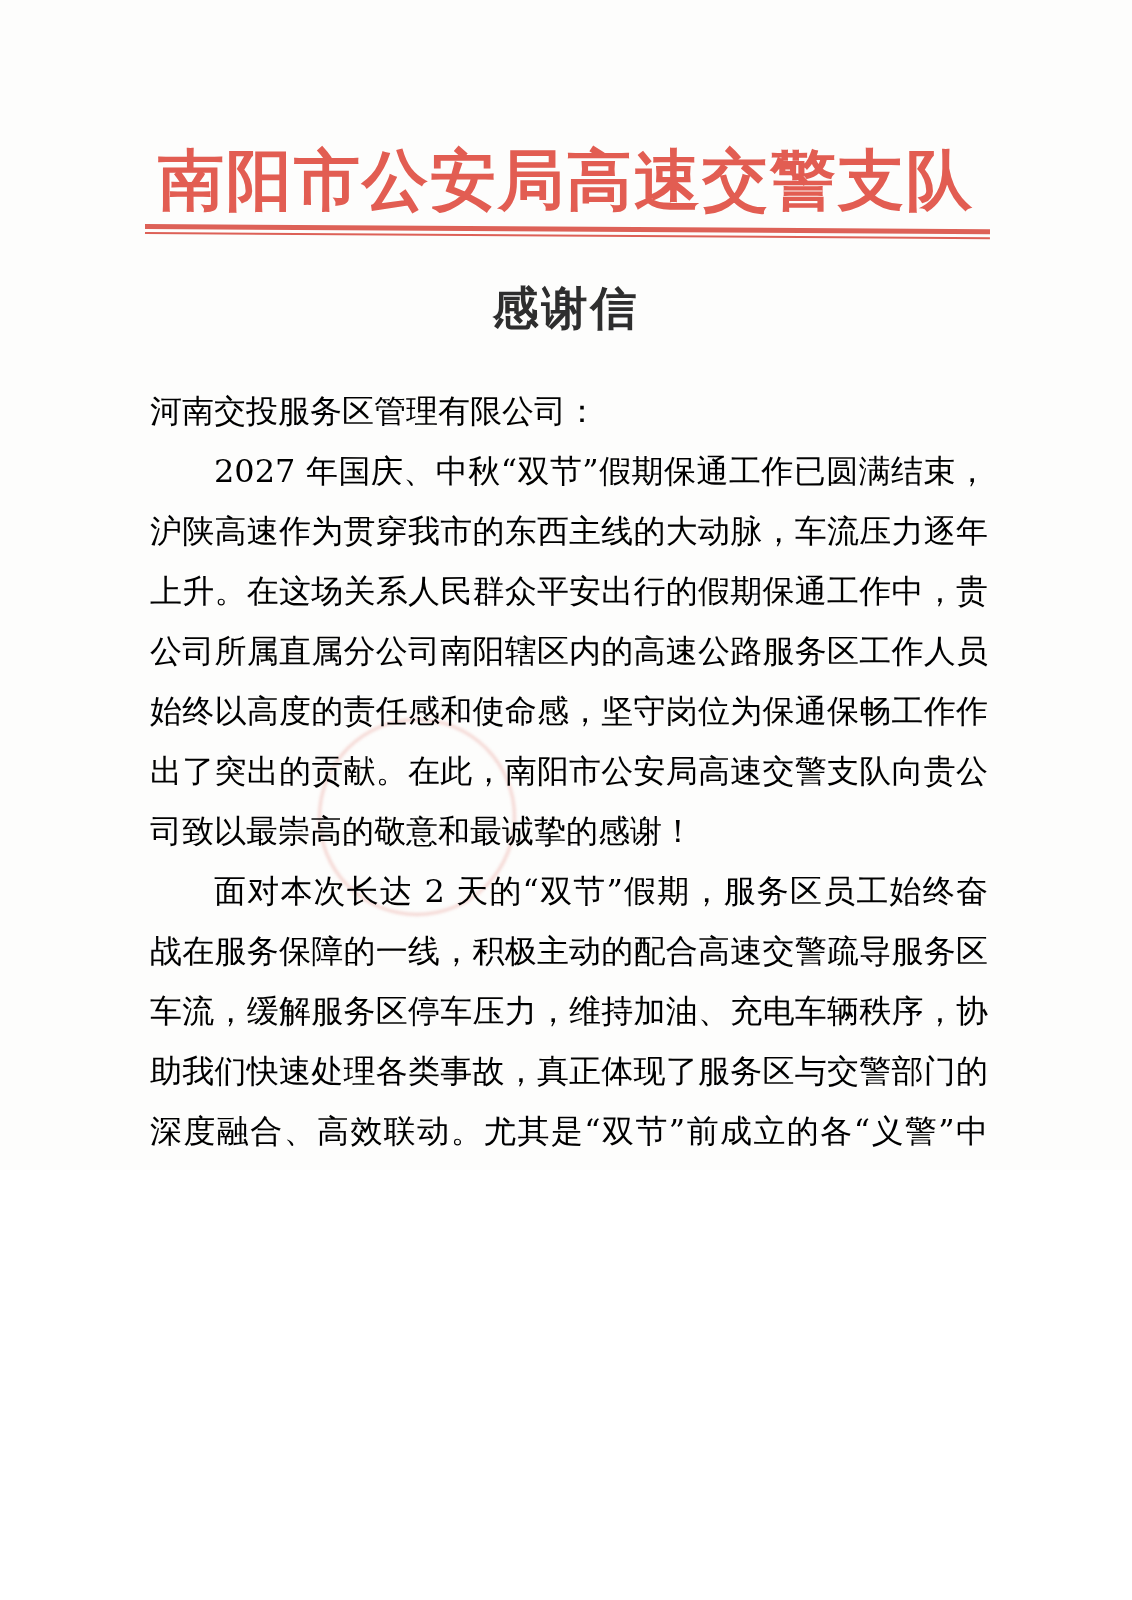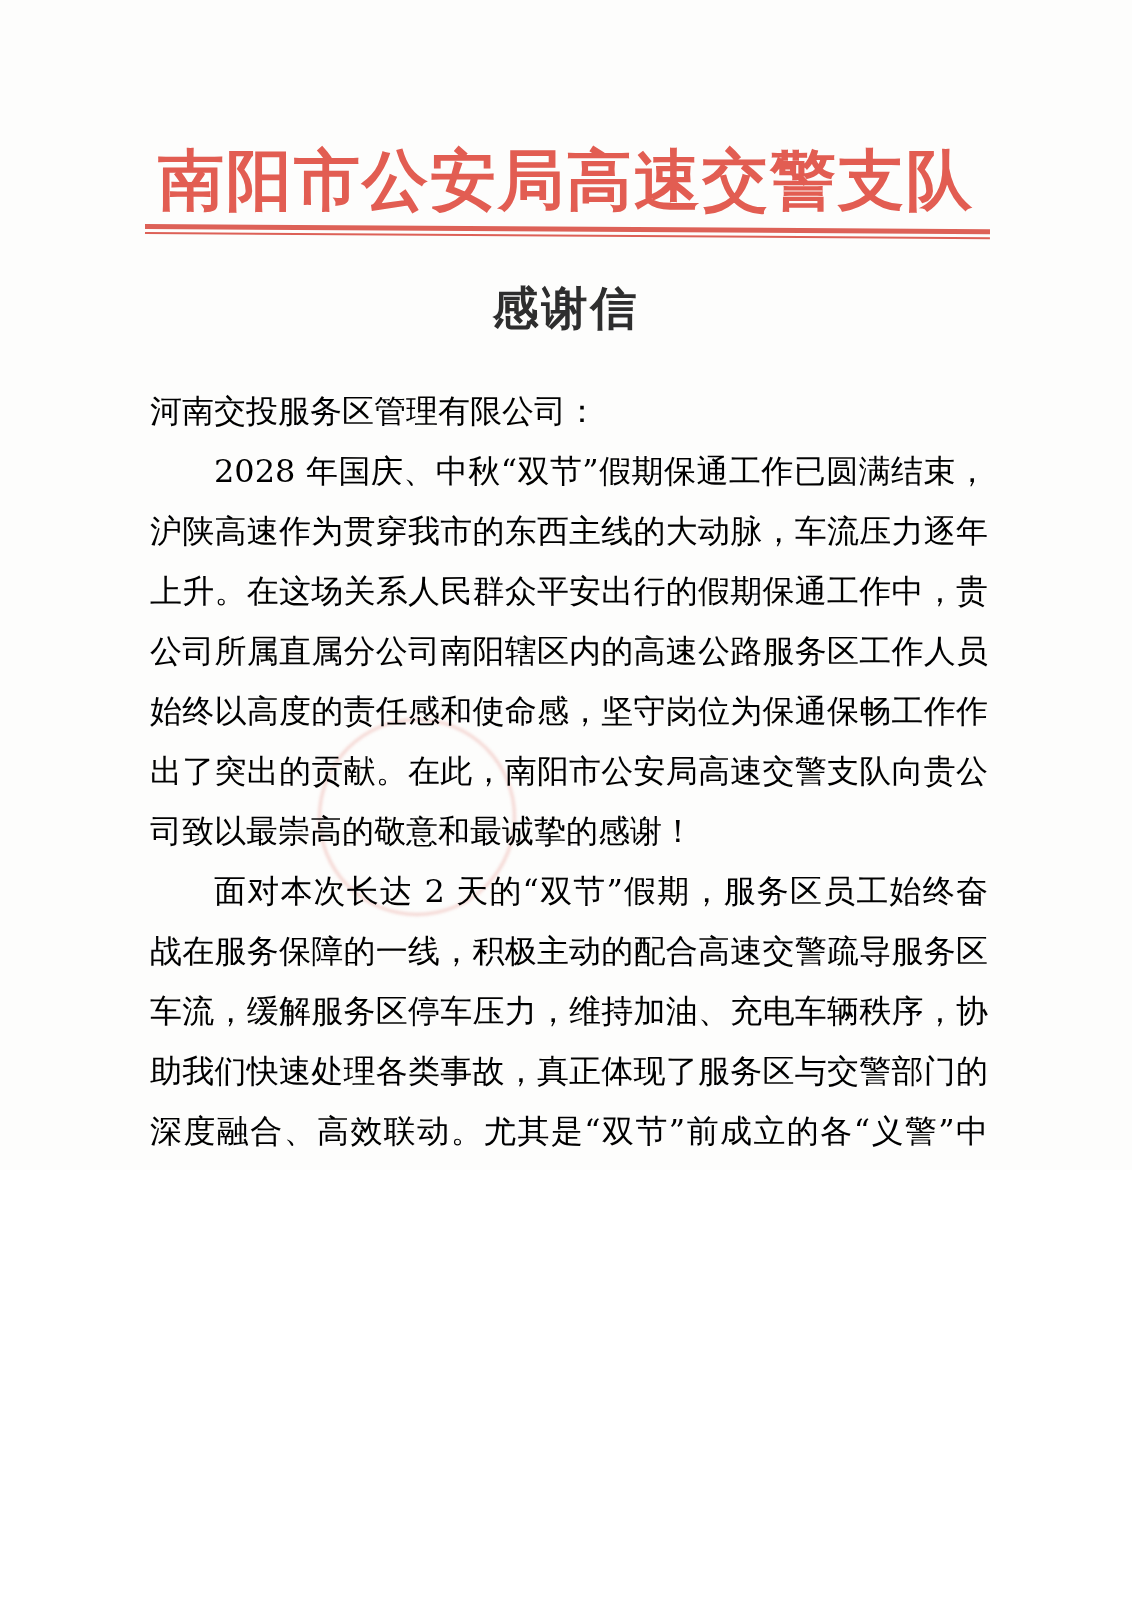--- a/index.html
+++ b/index.html
@@ -119,19 +119,19 @@
     <div class="rule-thick"></div>
     <div class="rule-thin"></div>
   </div>
 
   <h1 class="doc-title">感谢信</h1>
 
   <div class="seal"></div>
 
   <div class="letter-body">
     <p class="recipient">河南交投服务区管理有限公司：</p>
-    <p class="para">2028 年国庆、中秋“双节”假期保通工作已圆满结束，沪陕高速作为贯穿我市的东西主线的大动脉，车流压力逐年上升。在这场关系人民群众平安出行的假期保通工作中，贵公司所属直属分公司南阳辖区内的高速公路服务区工作人员始终以高度的责任感和使命感，坚守岗位为保通保畅工作作出了突出的贡献。在此，南阳市公安局高速交警支队向贵公司致以最崇高的敬意和最诚挚的感谢！</p>
+    <p class="para">2027 年国庆、中秋“双节”假期保通工作已圆满结束，沪陕高速作为贯穿我市的东西主线的大动脉，车流压力逐年上升。在这场关系人民群众平安出行的假期保通工作中，贵公司所属直属分公司南阳辖区内的高速公路服务区工作人员始终以高度的责任感和使命感，坚守岗位为保通保畅工作作出了突出的贡献。在此，南阳市公安局高速交警支队向贵公司致以最崇高的敬意和最诚挚的感谢！</p>
     <p class="para">面对本次长达 2 天的“双节”假期，服务区员工始终奋战在服务保障的一线，积极主动的配合高速交警疏导服务区车流，缓解服务区停车压力，维持加油、充电车辆秩序，协助我们快速处理各类事故，真正体现了服务区与交警部门的深度融合、高效联动。尤其是“双节”前成立的各“义警”中队，全员在岗，分工明确、定岗定责，确保了高峰时段车流、人流的安全和秩序，有效缓解了交警部门的疏导压力，极大地提升了我市高速公路的整体服务水平和应急保障能力。</p>
   </div>
 
   <div class="foot-rule"></div>
 
 </div>
 
 </body></html>

